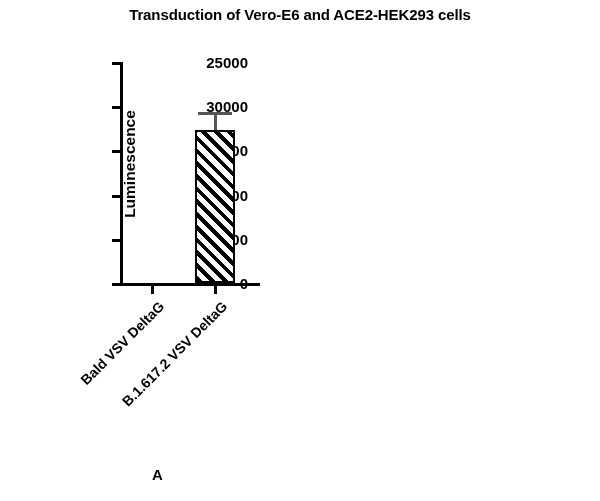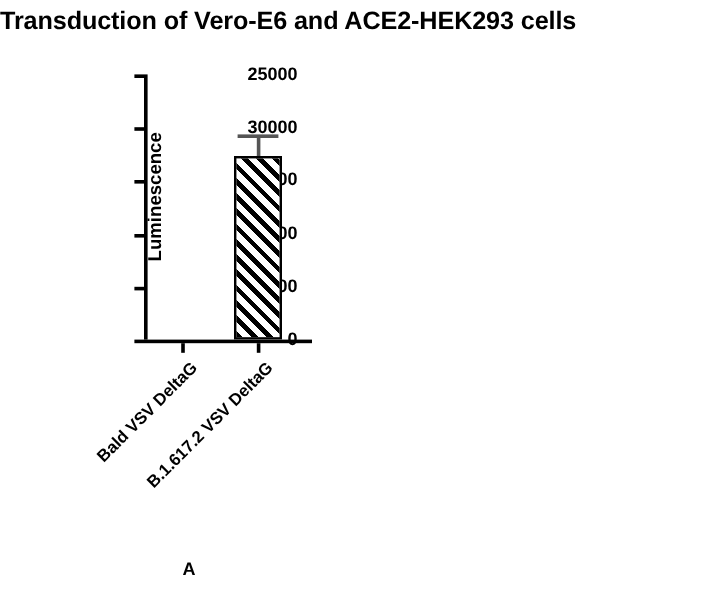--- a/index.html
+++ b/index.html
@@ -8,22 +8,22 @@
     background:#ffffff;
     font-family:"Liberation Sans", sans-serif;
     color:#000000;
     overflow:hidden;
     position:relative;
   }
   
   #figure-title{
     position:absolute;
     left:0;top:6px;width:600px;
-    text-align:left;
-    font-size:21px;
+    text-align:center;
+    font-size:15px;
     font-weight:bold;
     letter-spacing:-0.1px;
   }
   
   .panel{position:absolute;top:0;height:478px;}
   #panel-a{left:0;width:300px;}
   #panel-b{left:300px;width:300px;}
 
   
   .plot{position:absolute;}

